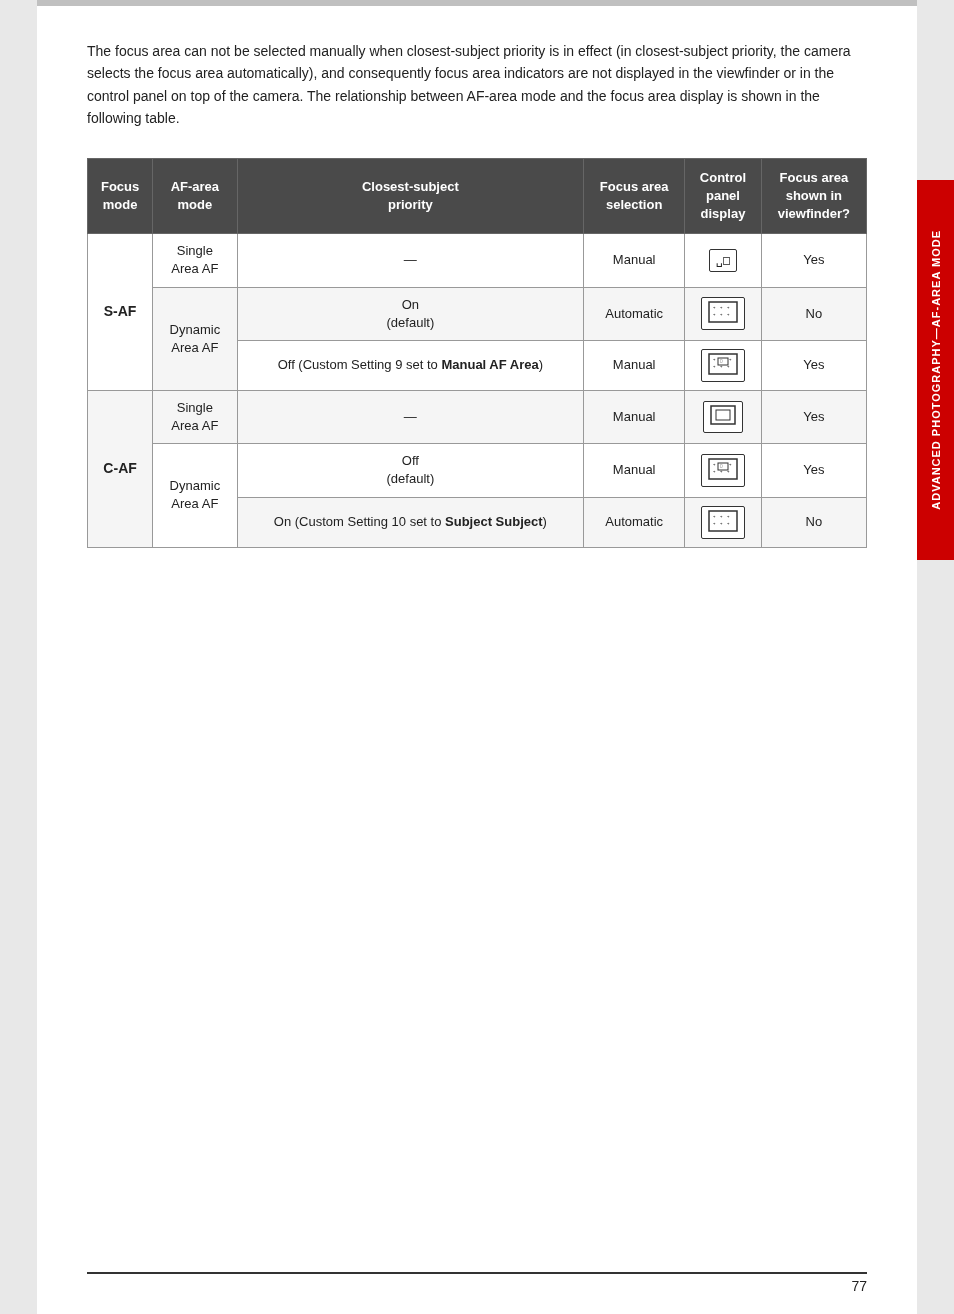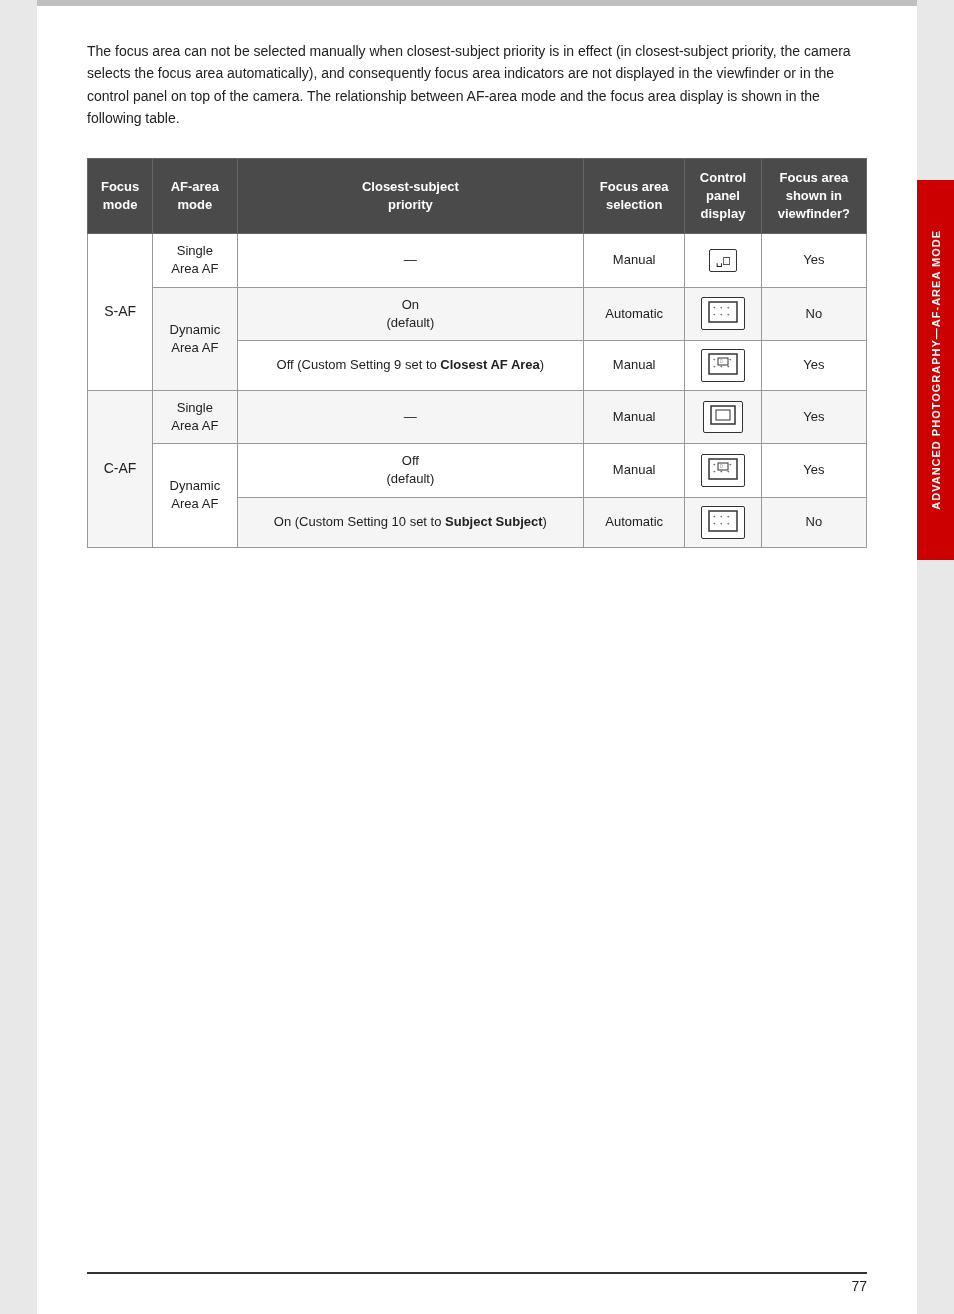--- a/index.html
+++ b/index.html
@@ -94,21 +94,21 @@
       background: #ffffff;
       line-height: 1.4;
       color: #222;
     }
 
     table.af-table tr:nth-child(even) td {
       background: #f5f5f5;
     }
 
     .focus-mode-cell {
-      font-weight: normal;
+      font-weight: bold;
       font-size: 14px;
     }
 
     .af-area-cell {
       font-size: 13px;
       margin-top: 28px;
     }
 
     .closest-cell {
       font-size: 13px;
@@ -204,21 +204,21 @@
               <text x="5" y="15" font-size="4" fill="#333">+</text>
               <text x="12" y="15" font-size="4" fill="#333">+</text>
               <text x="19" y="15" font-size="4" fill="#333">+</text>
             </svg>
           </span>
         </td>
         <td>No</td>
       </tr>
 
       <tr>
-        <td class="closest-cell">Off (Custom Setting 9 set to <strong>Closest AF Area</strong>)</td>
+        <td class="closest-cell">Off (Custom Setting 9 set to <strong>Manual AF Area</strong>)</td>
         <td>Manual</td>
         <td>
           <span class="control-panel-icon icon-dynamic">
             <svg width="30" height="22" viewBox="0 0 30 22" xmlns="http://www.w3.org/2000/svg">
               <rect x="1" y="1" width="28" height="20" fill="none" stroke="#333" stroke-width="1.5"></rect>
               <text x="5" y="8" font-size="4" fill="#333">+</text>
               <rect x="10" y="5" width="10" height="7" fill="none" stroke="#333" stroke-width="1"></rect>
               <text x="12" y="9" font-size="4" fill="#333">□</text>
               <text x="21" y="8" font-size="4" fill="#333">+</text>
               <text x="5" y="15" font-size="4" fill="#333">+</text>

